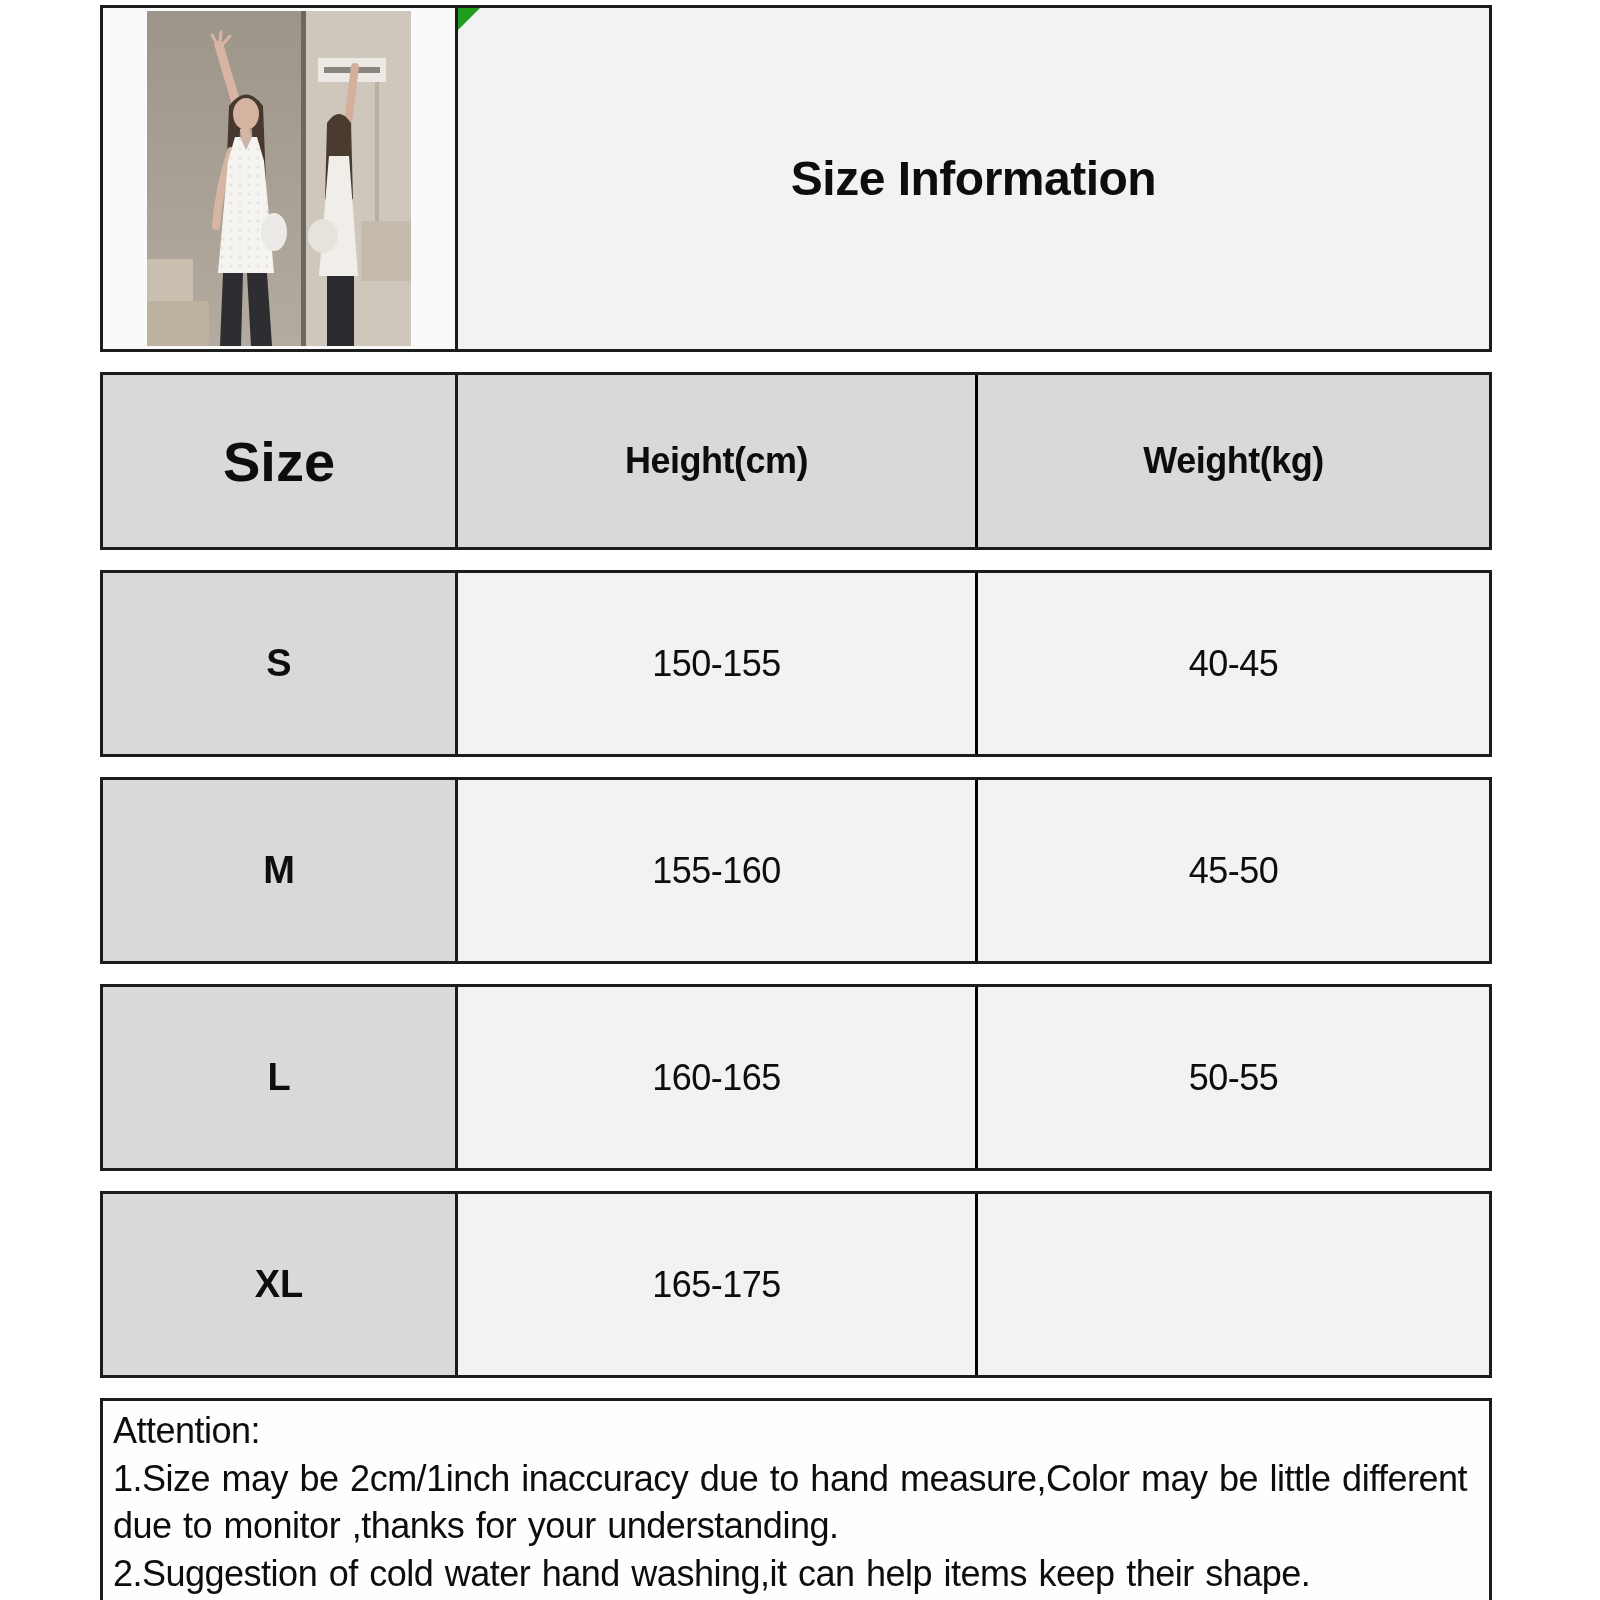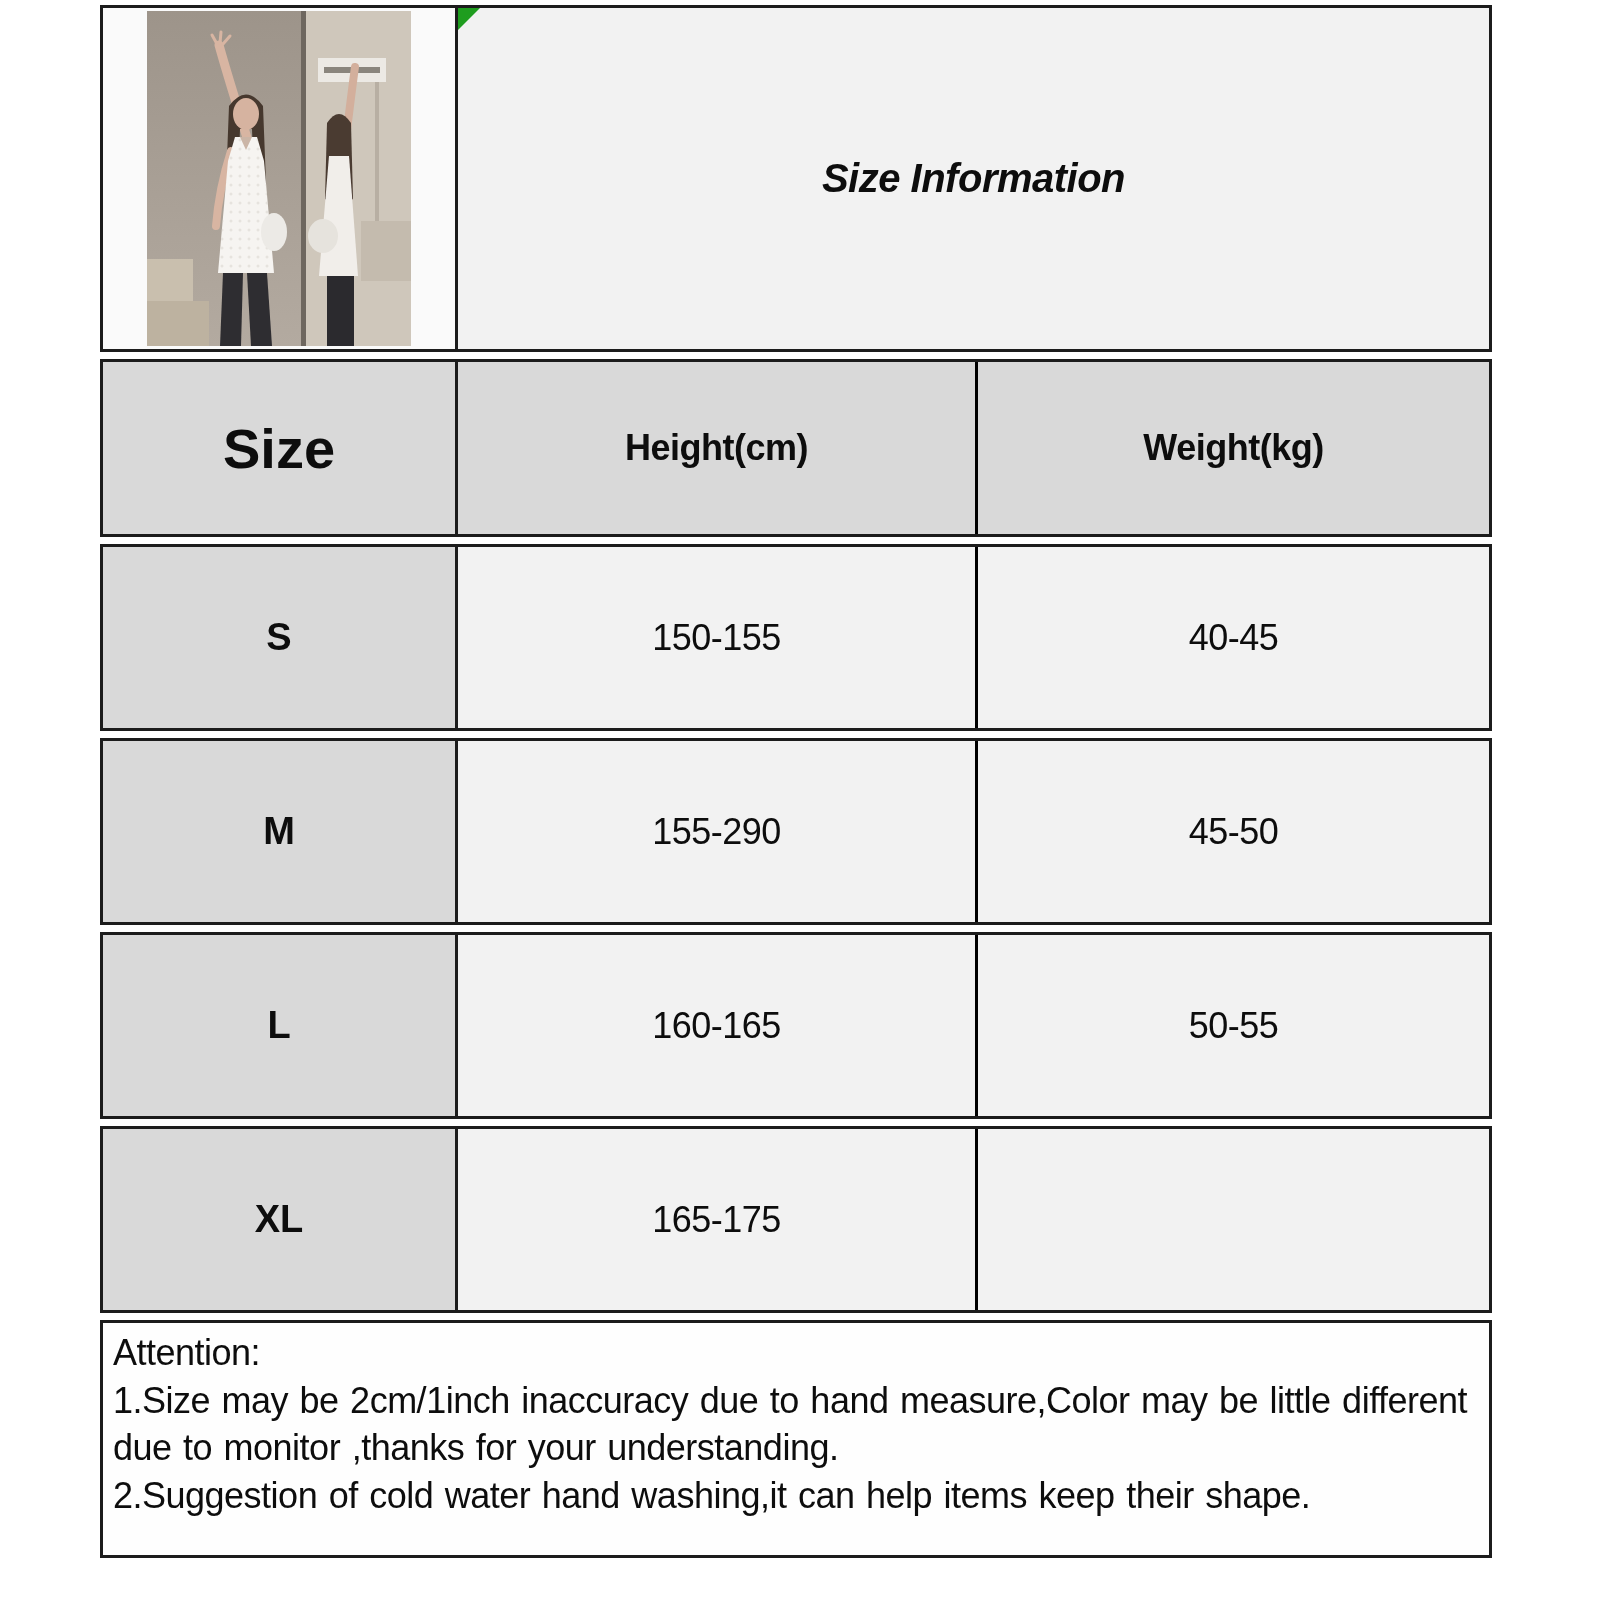--- a/index.html
+++ b/index.html
@@ -4,41 +4,41 @@
 <style>
   html,body{margin:0;padding:0;background:#ffffff;}
   body{
     width:1600px;height:1600px;position:relative;overflow:hidden;
     font-family:"Liberation Sans","DejaVu Sans",sans-serif;color:#0d0d0d;
   }
   .sheet{position:absolute;left:100px;top:5px;width:1392px;}
   .sec{
     box-sizing:border-box;border:3px solid #1c1c1c;display:flex;background:#f2f2f2;
   }
-  .sec + .sec{margin-top:7px;}
+  .sec + .sec{margin-top:20px;}
   .sec-top{height:347px;}
   .header-row{height:178px;}
   .data-row{height:187px;}
   .attention-sec{height:238px;display:block;background:#fefefe;padding:6px 12px 0 10px;}
   .cell{
     box-sizing:border-box;display:flex;align-items:center;justify-content:center;
     text-align:center;
   }
   .c1{width:355px;border-right:3px solid #1c1c1c;background:#d9d9d9;}
   .c2{width:520px;border-right:3px solid #000000;background:#f2f2f2;}
   .c3{flex:1;background:#f2f2f2;text-align:right;}
   .header-row .cell{background:#d9d9d9;}
   .hdr{font-weight:bold;font-size:36px;letter-spacing:-0.5px;}
   .size-hdr{font-size:56px;letter-spacing:0;}
   .size-letter{font-weight:bold;font-size:38px;}
   .num{font-size:36px;letter-spacing:-0.5px;}
   .photo-cell{width:355px;border-right:3px solid #1c1c1c;background:#fafafa;align-items:flex-start;}
   .photo-frame{margin:3px auto 0 auto;width:264px;height:335px;display:block;}
   .title-cell{flex:1;position:relative;background:#f2f2f2;}
-  .page-title{font-size:40px;font-weight:bold;letter-spacing:-0.5px;font-style:italic;}
+  .page-title{font-size:48px;font-weight:bold;letter-spacing:-0.5px;}
   .corner-marker{position:absolute;top:0;left:0;display:block;}
   .att-heading{font-size:36px;letter-spacing:-0.5px;line-height:1.32;}
   .att-line{font-size:36px;letter-spacing:-0.5px;word-spacing:2px;line-height:1.32;}
 </style>
 </head>
 <body>
 
 <div class="sheet">
 
   <section class="sec sec-top">
@@ -110,21 +110,21 @@
   </section>
 
   <section class="sec data-row">
     <div class="cell c1 size-letter">S</div>
     <div class="cell c2 num">150-155</div>
     <div class="cell c3 num">40-45</div>
   </section>
 
   <section class="sec data-row">
     <div class="cell c1 size-letter">M</div>
-    <div class="cell c2 num">155-290</div>
+    <div class="cell c2 num">155-160</div>
     <div class="cell c3 num">45-50</div>
   </section>
 
   <section class="sec data-row">
     <div class="cell c1 size-letter">L</div>
     <div class="cell c2 num">160-165</div>
     <div class="cell c3 num">50-55</div>
   </section>
 
   <section class="sec data-row">

